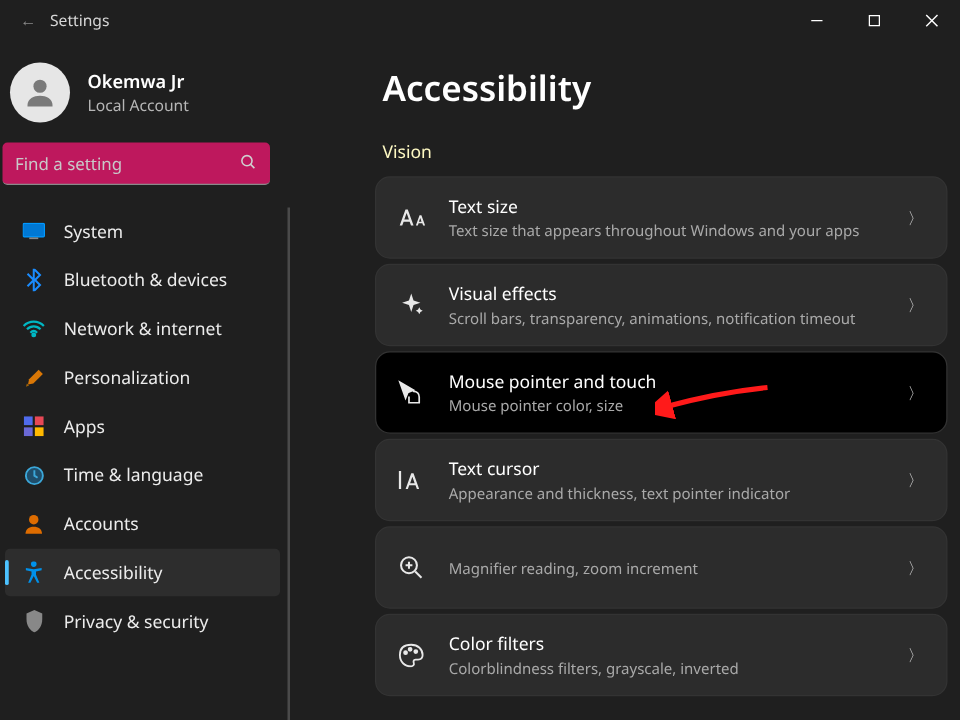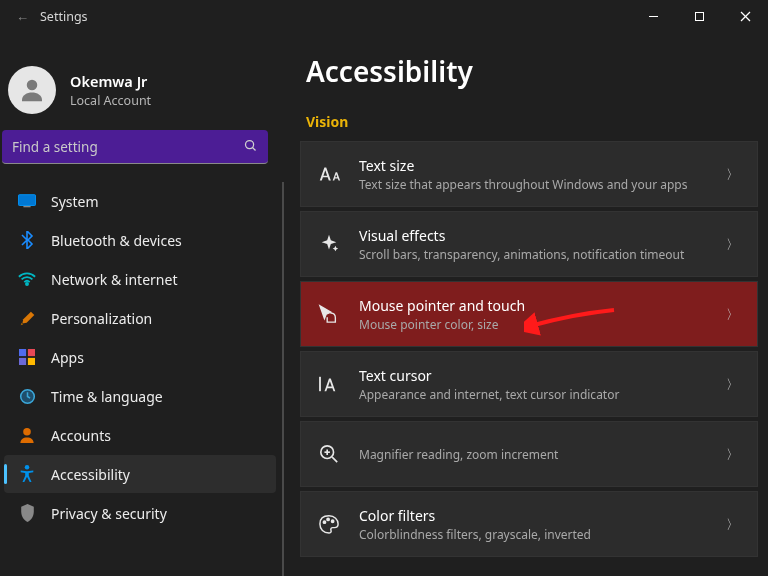--- a/index.html
+++ b/index.html
@@ -7,46 +7,46 @@
   .window { width: 768px; height: 576px; background: #1f1f1f; position: relative; }
 
   
   .titlebar { height: 32px; display: flex; align-items: center; padding-left: 16px; color: #d6d6d6; font-size: 12.5px; }
   .titlebar .back { width: 14px; color:#8a8a8a; margin-right: 10px; font-size:13px; }
   .winctrls { position: absolute; right: 0; top: 0; height: 32px; display: flex; }
   .winctrls .ctrl { width: 46px; height: 32px; display: flex; align-items: center; justify-content: center; color: #e8e8e8; font-size: 11px; }
   .winctrls .ctrl.close { font-size: 15px; }
 
   
-  .leftpane { position: absolute; left: 0; top: 48px; width: 284px; bottom: 0; }
+  .leftpane { position: absolute; left: 0; top: 32px; width: 232px; bottom: 0; }
   .profile { display: flex; align-items: center; padding: 18px 16px 14px 8px; gap: 14px; }
   .avatar { width: 48px; height: 48px; border-radius: 50%; background: #e6e6e6; display:flex; align-items:center; justify-content:center; }
   .avatar svg { width: 30px; height: 30px; fill:#7a7a7a; }
   .profile .name { font-size: 14.5px; font-weight: 600; color: #fff; }
   .profile .sub  { font-size: 12.5px; color: #b6b6b6; margin-top:1px; }
 
   .searchwrap { padding: 2px 16px 10px 2px; }
-  .searchbox { height: 34px; background: #4c1d95; border: none; border-bottom: 1px solid #8a8a8a; border-radius: 4px; display: flex; align-items: center; padding: 0 10px; }
+  .searchbox { height: 34px; background: #be185d; border: none; border-bottom: 1px solid #8a8a8a; border-radius: 4px; display: flex; align-items: center; padding: 0 10px; }
   .searchbox span.ph { flex: 1; color: #c9c9c9; font-size: 13.5px; }
   .searchbox .sicon { color:#d0d0d0; }
 
   .nav { margin-top: 8px; position:relative; }
   .nav::after { content:""; position:absolute; right:0; top:0; bottom:-300px; width:2px; background:#4a4a4a; }
   .nav-item { height: 38px; display: flex; align-items: center; gap: 15px; padding-left: 14px; font-size: 14px; color: #ececec; border-radius: 4px; margin: 1px 8px 1px 4px; position:relative; }
   .nav-item.selected { background: #2d2d2d; }
   .nav-item.selected::before { content:""; position:absolute; left:0; top:9px; bottom:9px; width:3px; border-radius:2px; background:#4cc2ff; }
   .nav-icon { width: 18px; height: 18px; display:flex; align-items:center; justify-content:center; font-size:16px; }
 
   
   .rightpane { position: absolute; left: 300px; right: 0; top: 34px; bottom: 0; padding-right: 10px; }
   .page-title { font-size: 28px; font-weight: 600; margin: 18px 0 22px 6px; }
-  .section-label { font-size: 14px; font-weight: 700; margin: 0 0 10px 6px; color:#eab308; }
-
-  .card { background: #2c2c2c; border: 1px solid #333; border-radius: 0; height: 66px; margin-bottom: 4px; display:flex; align-items:center; padding: 0 18px 0 14px; gap: 16px; position:relative; }
-  .card.hover { background:#7f1d1d; }
+  .section-label { font-size: 14px; font-weight: 400; margin: 0 0 10px 6px; color:#fef9c3; }
+
+  .card { background: #2c2c2c; border: 1px solid #333; border-radius: 12px; height: 66px; margin-bottom: 4px; display:flex; align-items:center; padding: 0 18px 0 14px; gap: 16px; position:relative; }
+  .card.hover { background:#000000; }
   .card .cicon { width: 28px; display:flex; align-items:center; justify-content:center; color:#e8e8e8; }
   .card .ctext { flex:1; }
   .card .ct { font-size: 14px; color:#fff; }
   .card .cs { font-size: 12px; color:#a9a9a9; margin-top:1px; }
   .card .chev { color:#c8c8c8; font-size:13px; }
 
   
   .arrow { position:absolute; left:524px; top:306px; pointer-events:none; }
 </style>
 </head>
@@ -235,21 +235,21 @@
 
     <div class="card">
       <span class="cicon">
           <svg width="24" height="18" viewBox="0 0 26 20" fill="#e8e8e8">
             <rect x="2" y="2" width="2" height="16"></rect>
             <path d="M8 18L13 4h2l5 14h-2l-1.2-3.4H11.2L10 18zm4-5.2h4L14 7z"></path>
           </svg>
         </span>
       <div class="ctext">
         <div class="ct">Text cursor</div>
-        <div class="cs">Appearance and internet, text cursor indicator</div>
+        <div class="cs">Appearance and thickness, text pointer indicator</div>
       </div>
       <span class="chev">〉</span>
     </div>
 
     <div class="card">
       <span class="cicon">
           <svg width="20" height="20" viewBox="0 0 22 22" fill="none" stroke="#e8e8e8" stroke-width="1.8">
             <circle cx="9" cy="9" r="7"></circle>
             <line x1="14.5" y1="14.5" x2="20" y2="20"></line>
             <line x1="9" y1="6" x2="9" y2="12"></line>

